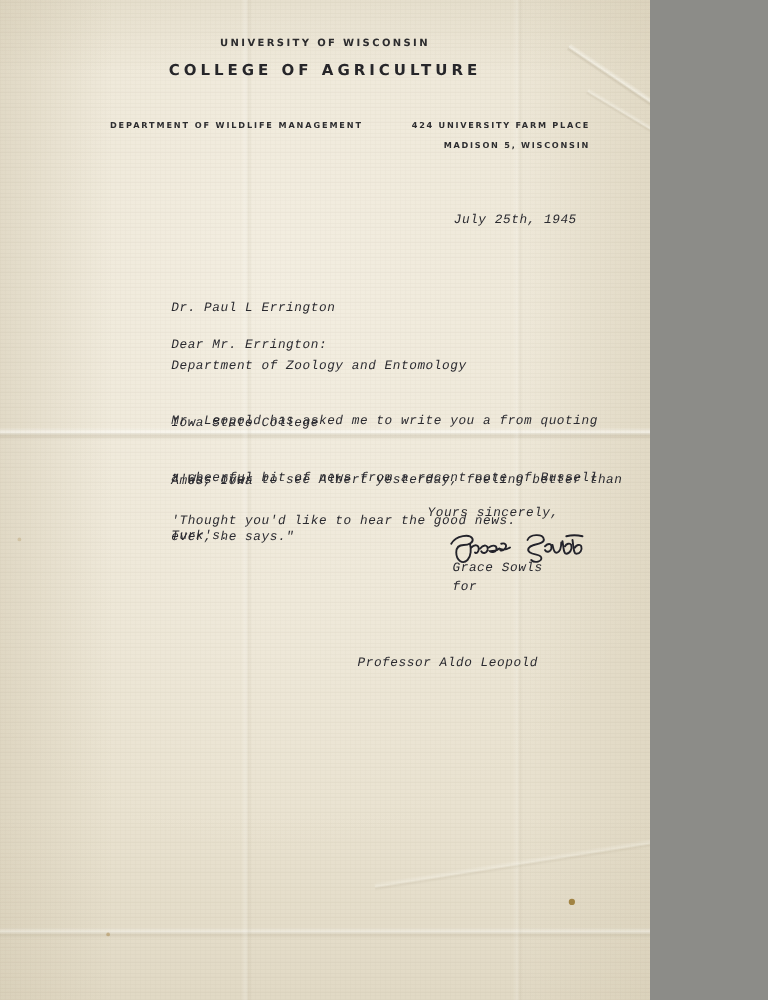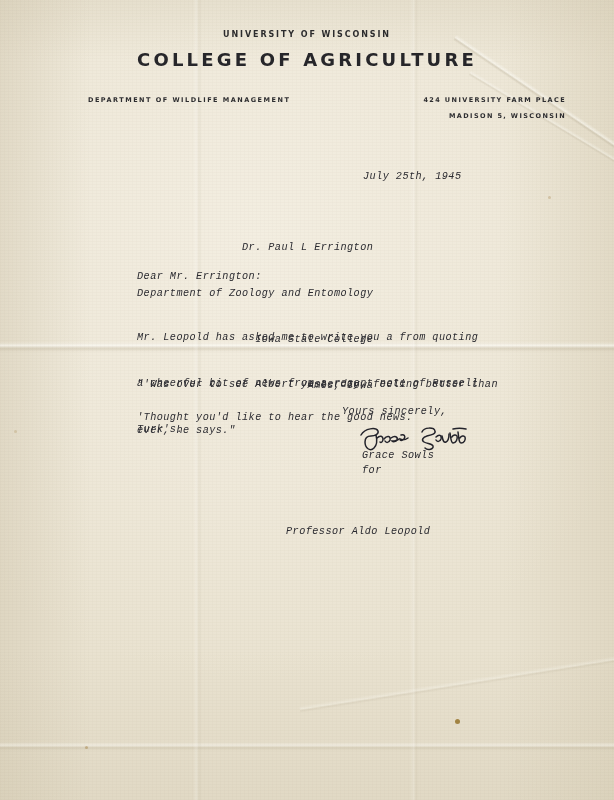--- a/index.html
+++ b/index.html
@@ -3,21 +3,21 @@
 <meta charset="utf-8">
 <style>
   html, body {
     margin: 0;
     padding: 0;
     background: #8c8c88;
   }
 
   .page {
     position: relative;
-    width: 614px;
+    width: 520px;
     height: 800px;
     overflow: hidden;
     background: #22c55e;
     font-family: "Liberation Sans", sans-serif;
   }
 
   
   .paper-base {
     position: absolute;
     inset: 0;
@@ -123,21 +123,21 @@
   .lh-university {
     font-size: 8px;
     letter-spacing: 1.9px;
     color: #2c2c2e;
     font-weight: 700;
     text-transform: uppercase;
     font-family: "DejaVu Sans", sans-serif;
   }
   .lh-college {
     margin-top: 10px;
-    font-size: 18px;
+    font-size: 12px;
     letter-spacing: 3.2px;
     color: #26262a;
     font-weight: 700;
     text-transform: uppercase;
     font-family: "DejaVu Sans", sans-serif;
   }
 
   .hdr-dept {
     position: absolute;
     left: 52px; top: 96px;
@@ -175,21 +175,21 @@
 
   .date-line {
     position: absolute;
     left: 363px; top: 169px;
   }
 
   .addressee {
     position: absolute;
     left: 137px; top: 209px;
   }
-  .addressee div { white-space: pre; text-align: right; }
+  .addressee div { white-space: pre; }
 
   .salutation {
     position: absolute;
     left: 137px; top: 269px;
   }
 
   .para {
     position: absolute;
     left: 137px;
   }

